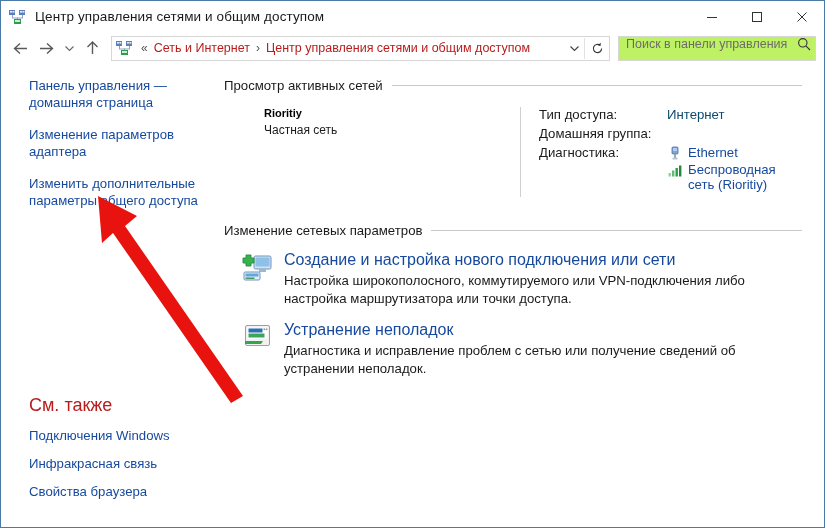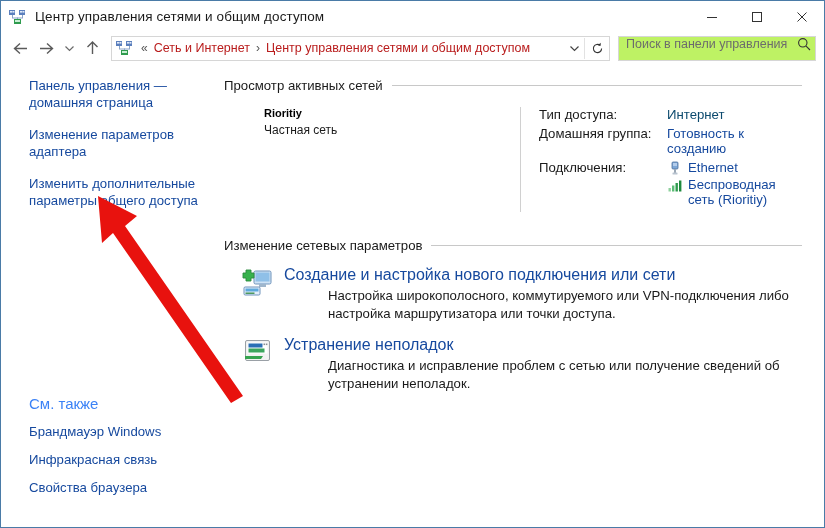--- a/index.html
+++ b/index.html
@@ -191,22 +191,22 @@
     max-width: 190px;
   }
 
   .seealso {
     position: absolute;
     left: 0;
     top: 331px;
     width: 218px;
   }
   .seealso-title {
-    color: #3b82f6;
-    font-size: 15px;
+    color: #b91c1c;
+    font-size: 18px;
     padding: 0 0 0 28px;
     margin-bottom: 11px;
   }
   .seealso .nav-link {
     margin-bottom: 11px;
   }
 
   
   .rightpane {
     flex: 1 1 auto;
@@ -320,21 +320,20 @@
     line-height: 17px;
     cursor: default;
     display: inline-block;
     margin-bottom: 4px;
   }
   .task-desc {
     font-size: 13.2px;
     color: #1a1a1a;
     line-height: 18px;
     max-width: 513px;
-    margin-left: 44px;
   }
 
   
   .annotation {
     position: absolute;
     left: 0; top: 0;
     width: 825px;
     height: 528px;
     pointer-events: none;
     z-index: 50;
@@ -452,21 +451,21 @@
 
   <div class="content">
 
     <div class="leftpane">
       <a class="nav-link">Панель управления — домашняя страница</a>
       <a class="nav-link">Изменение параметров адаптера</a>
       <a class="nav-link">Изменить дополнительные параметры общего доступа</a>
 
       <div class="seealso">
         <div class="seealso-title">См. также</div>
-        <a class="nav-link">Брандмауэр Windows</a>
+        <a class="nav-link">Подключения Windows</a>
         <a class="nav-link">Инфракрасная связь</a>
         <a class="nav-link">Свойства браузера</a>
       </div>
     </div>
 
     <div class="rightpane">
 
       <div class="section-head">
         <span class="label">Просмотр активных сетей</span>
         <span class="rule"></span>
@@ -478,24 +477,23 @@
           <div class="net-type">Частная сеть</div>
         </div>
         <div class="net-divider"></div>
         <div class="net-right">
           <div class="kv">
             <span class="k">Тип доступа:</span>
             <span class="v">Интернет</span>
           </div>
           <div class="kv">
             <span class="k">Домашняя группа:</span>
-            <span class="v link">Готовность к созданию</span>
           </div>
           <div class="kv">
-            <span class="k">Подключения:</span>
+            <span class="k">Диагностика:</span>
             <span class="conn-list">
               <span class="conn-row">
                 <span class="conn-ico">
                   <svg width="16" height="15" viewBox="0 0 16 15">
                     <rect x="5" y="1" width="6" height="7" rx="1" fill="#7ea7d6" stroke="#4c6f9c" stroke-width="0.8"></rect>
                     <rect x="6.5" y="2" width="1" height="3" fill="#e8f2ff"></rect>
                     <rect x="8.5" y="2" width="1" height="3" fill="#e8f2ff"></rect>
                     <rect x="7" y="8" width="2" height="4" fill="#9aa7b5"></rect>
                     <rect x="5.5" y="11.5" width="5" height="2" rx="0.6" fill="#b9c4d0"></rect>
                   </svg>

